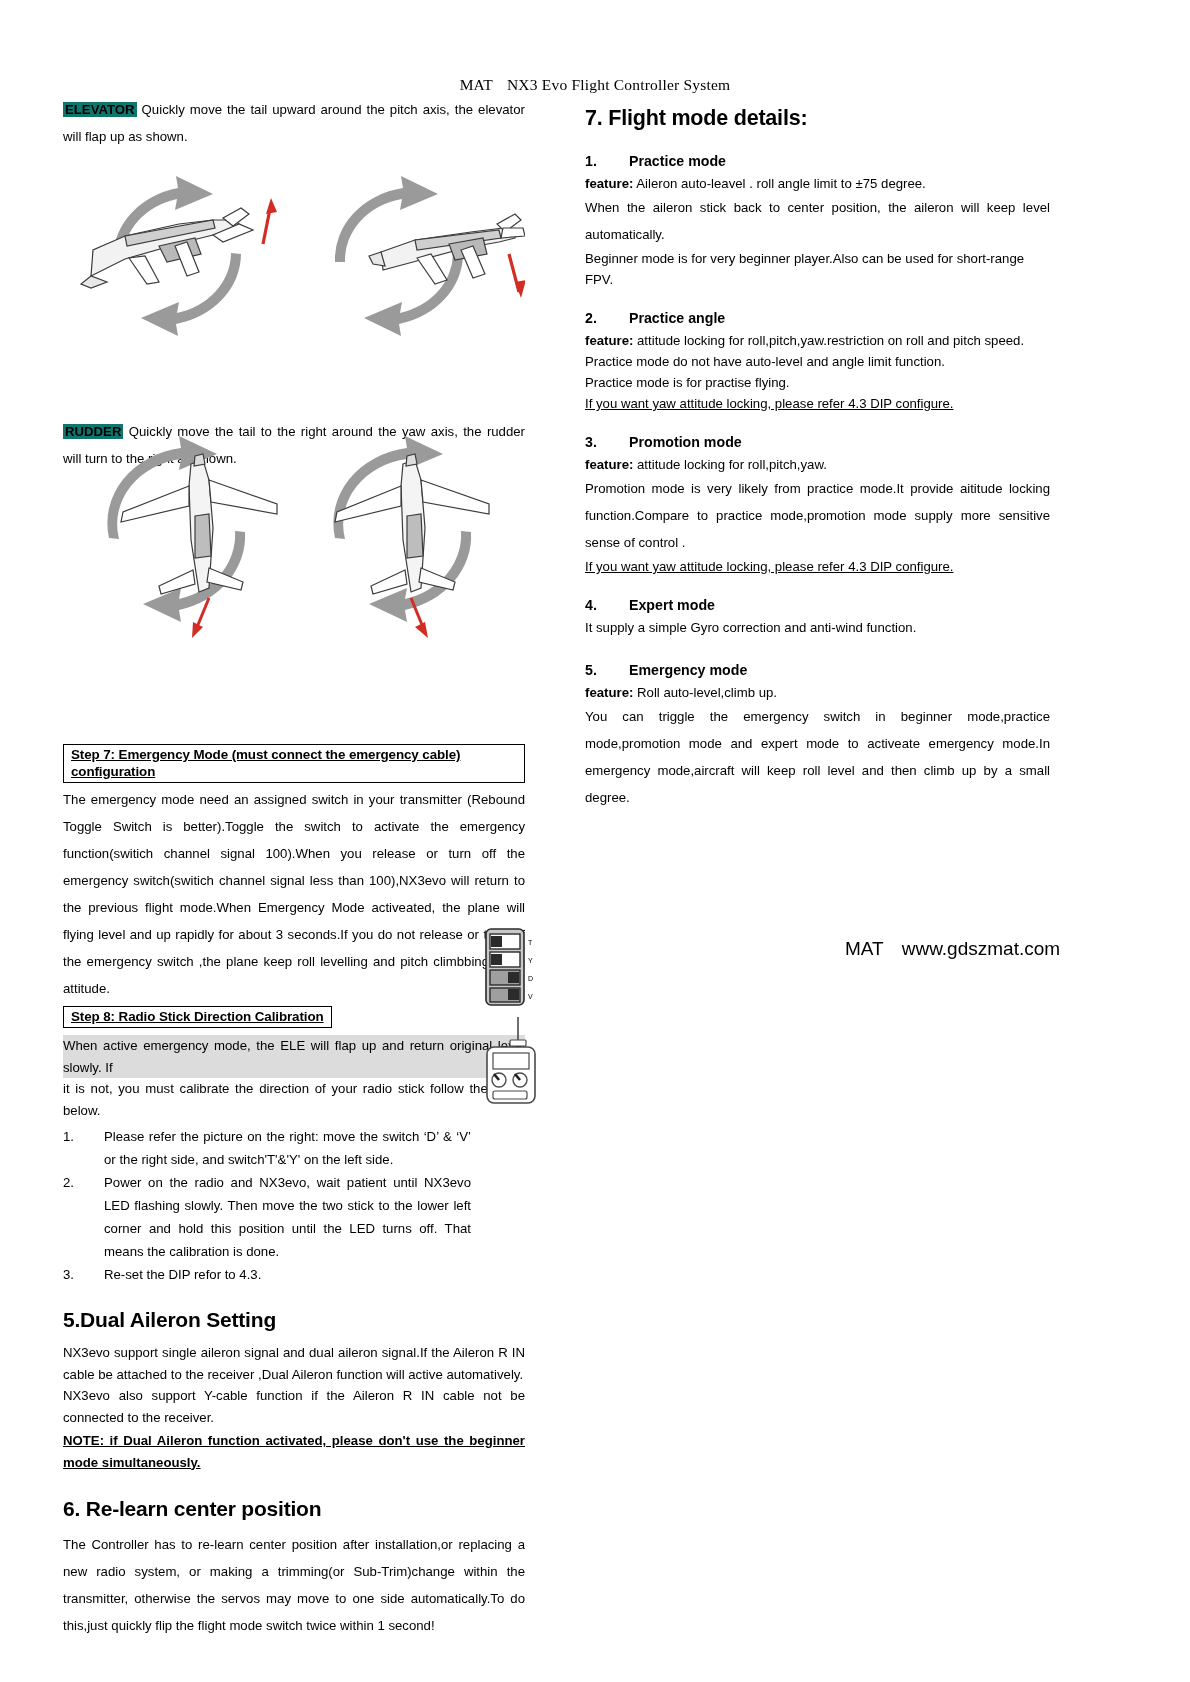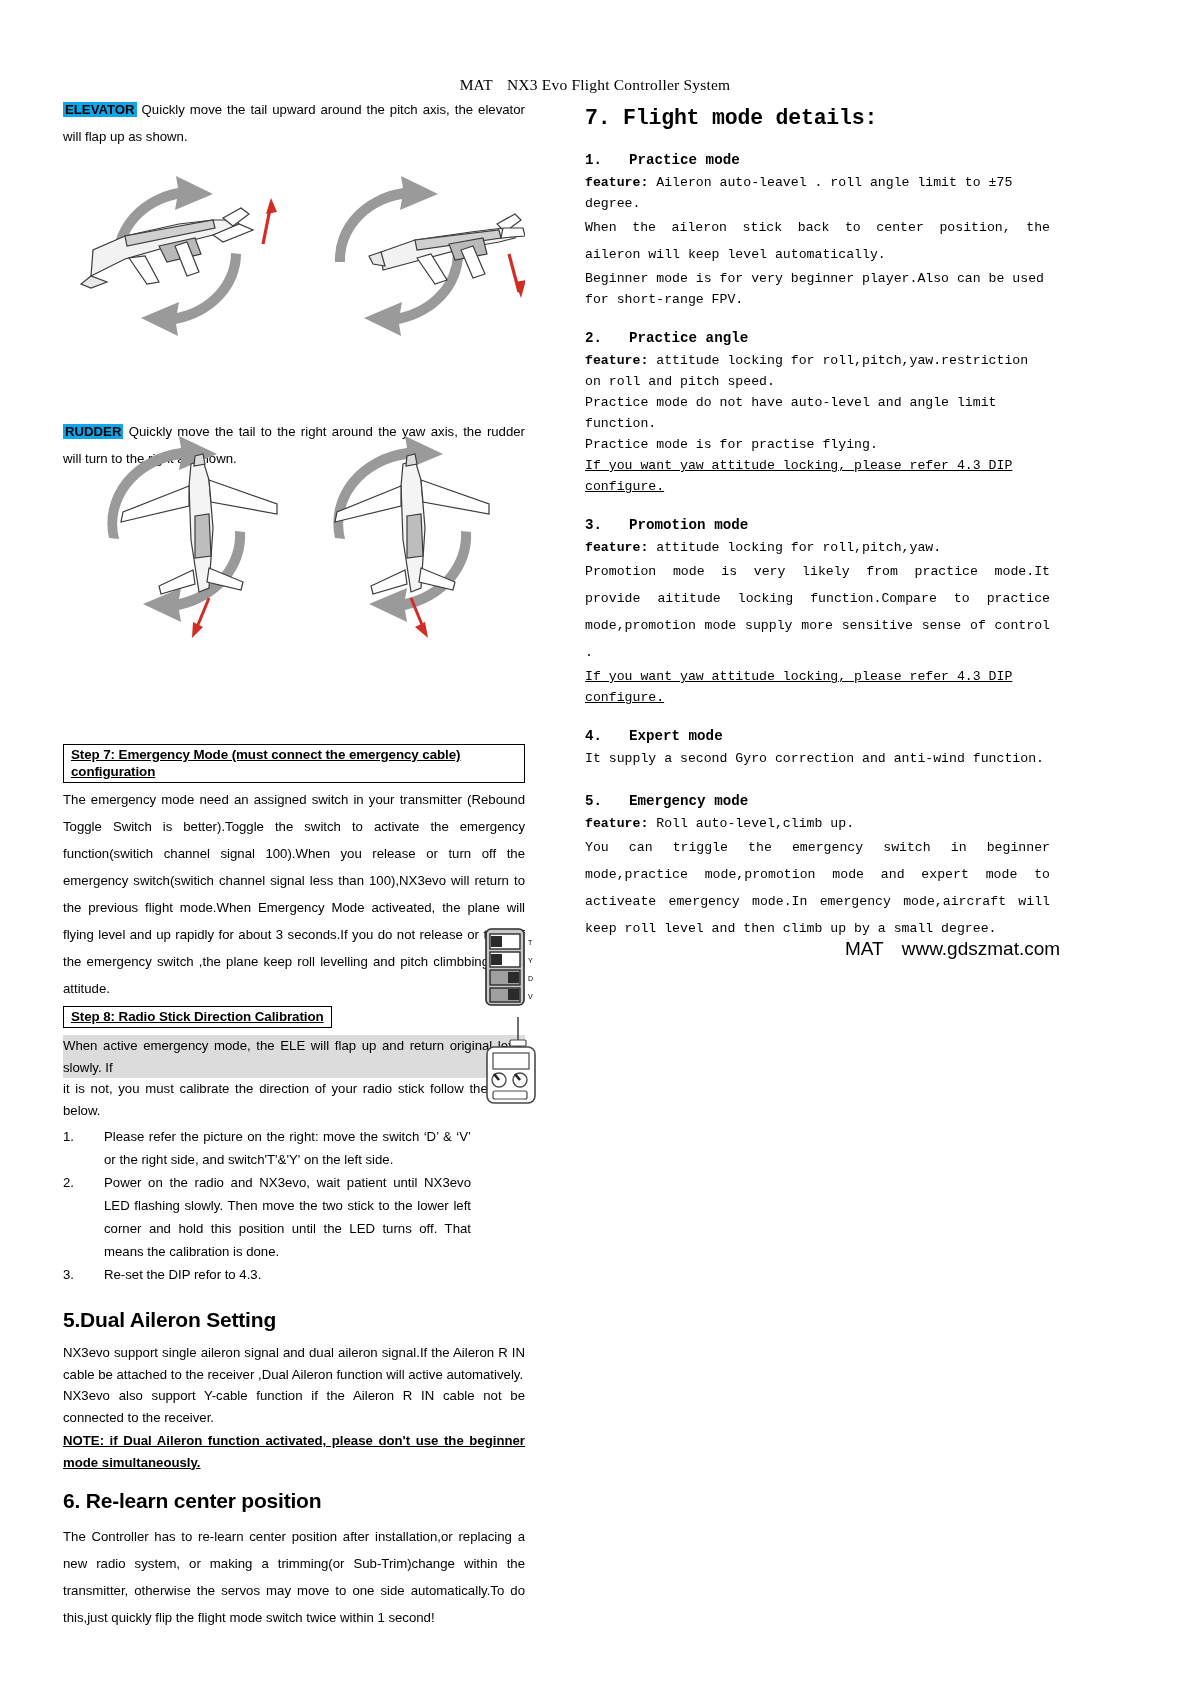--- a/index.html
+++ b/index.html
@@ -38,35 +38,34 @@
     position: absolute;
     left: 63px;
     top: 96px;
     width: 462px;
   }
   .col-right {
     position: absolute;
     left: 585px;
     top: 106px;
     width: 465px;
-    font-family: Liberation Mono, monospace;
   }
 
   p.body-text {
     margin: 0 0 0 0;
     font-size: 13.2px;
     line-height: 27px;
     text-align: justify;
     text-justify: inter-word;
   }
   p.tight {
     line-height: 21.5px;
   }
   .hl {
-    background: #0ea5e9;
+    background: #0f766e;
     padding: 0 2px;
   }
   .hl-block {
     background: #dcdcdc;
   }
   .bold { font-weight: bold; }
 
   .step-box {
     display: inline-block;
     border: 1px solid #000;
@@ -208,21 +207,21 @@
         <span class="marker">3.</span>
         <span>Re-set the DIP refor to 4.3.</span>
       </li>
     </ol>
 
     <h2 class="sec-heading">5.Dual Aileron Setting</h2>
     <p class="body-text tight">NX3evo support single aileron signal and dual aileron signal.If the Aileron R IN cable be attached to the receiver ,Dual Aileron function will active automatively.</p>
     <p class="body-text tight">NX3evo also support Y-cable function if the Aileron R IN cable not be connected to the receiver.</p>
     <p class="body-text tight note-under" style="margin-top:2px;">NOTE: if Dual Aileron function activated, please don't use the beginner mode simultaneously.</p>
 
-    <h2 class="sec-heading" style="margin-top:16px;">6. Re-learn center position</h2>
+    <h2 class="sec-heading" style="margin-top:24px;">6. Re-learn center position</h2>
     <p class="body-text">The Controller has to re-learn center position after installation,or replacing a new radio system, or making a trimming(or Sub-Trim)change within the transmitter, otherwise the servos may move to one side automatically.To do this,just quickly flip the flight mode switch twice within 1 second!</p>
   </div>
 
   <div class="figure" id="fig-elevator">
     <svg width="462" height="200" viewBox="0 0 462 200" xmlns="http://www.w3.org/2000/svg">
 
       <g fill="#9a9a9a">
         <path d="M50,100 A82,72 0 0 1 115,30 L113,18 L150,36 L112,52 L114,41 A70,62 0 0 0 60,101 Z"></path>
         <path d="M178,96 A82,72 0 0 1 113,166 L115,178 L78,160 L116,144 L114,155 A70,62 0 0 0 168,95 Z"></path>
       </g>
@@ -365,21 +364,21 @@
         <span class="bold">feature:</span><span> attitude locking for roll,pitch,yaw.</span>
       </p>
       <p class="mode-line justified">Promotion mode is very likely from practice mode.It provide aititude locking function.Compare to practice mode,promotion mode supply more sensitive sense of control .</p>
       <p class="mode-line uline">If you want yaw attitude locking, please refer 4.3 DIP configure.</p>
     </div>
 
     <div class="mode-block">
       <h3 class="mode-heading">
         <span class="num">4.</span><span>Expert mode</span>
       </h3>
-      <p class="mode-line">It supply a second Gyro correction and anti-wind function.</p>
+      <p class="mode-line">It supply a simple Gyro correction and anti-wind function.</p>
     </div>
 
     <div class="mode-block" style="margin-top:24px;">
       <h3 class="mode-heading">
         <span class="num">5.</span><span>Emergency mode</span>
       </h3>
       <p class="mode-line">
         <span class="bold">feature:</span><span> Roll auto-level,climb up.</span>
       </p>
       <p class="mode-line justified">You can triggle the emergency switch in beginner mode,practice mode,promotion mode and expert mode to activeate emergency mode.In emergency mode,aircraft will keep roll level and then climb up by a small degree.</p>

